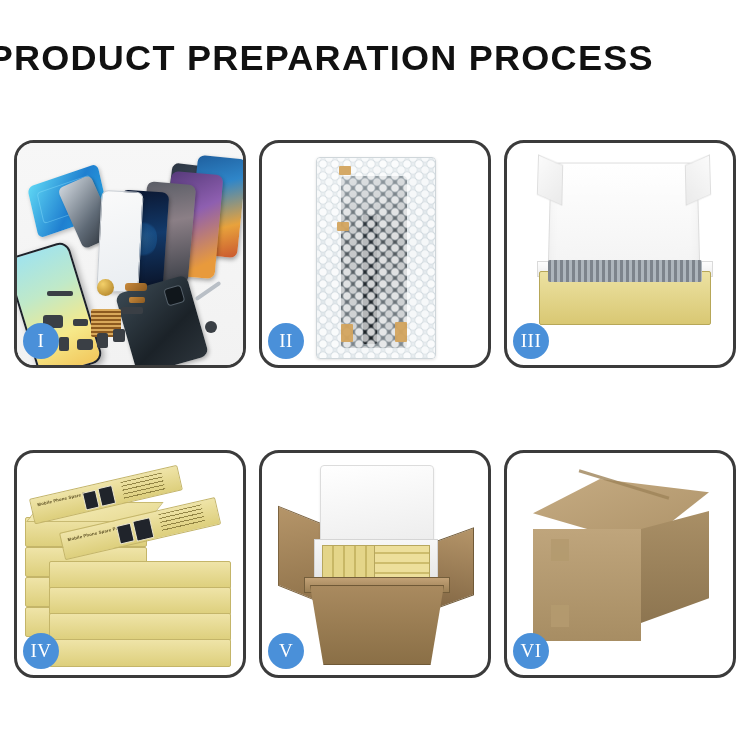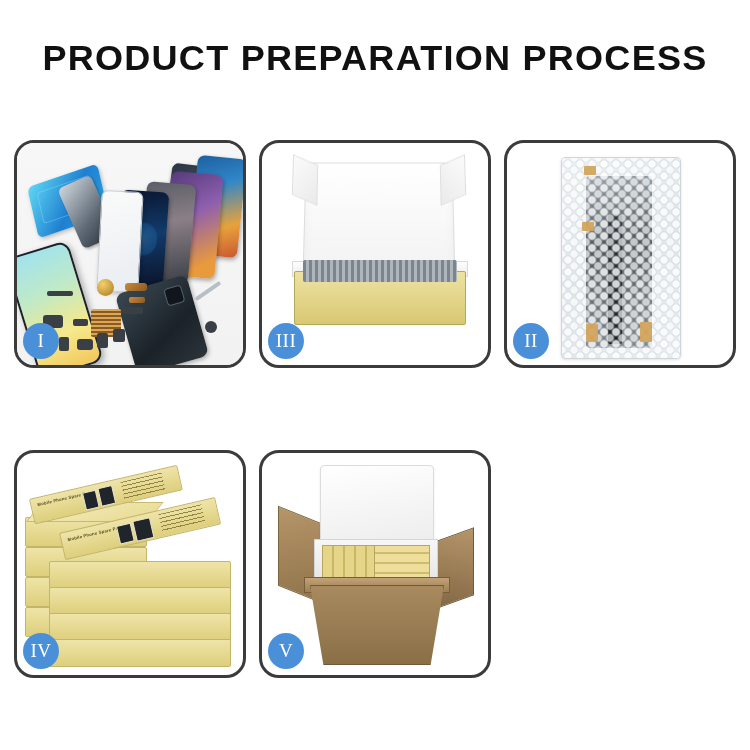--- a/index.html
+++ b/index.html
@@ -6,21 +6,21 @@
   body{
     width:750px;height:750px;
     background:#ffffff;
     font-family:"Liberation Sans", sans-serif;
     overflow:hidden;
     position:relative;
   }
   .page{position:relative;width:750px;height:750px;}
 
   
-  .header{padding-top:40px;text-align:center;}
+  .header{padding-top:40px;text-align:left;}
   .title{
     font-family:"Liberation Sans", sans-serif;
     font-size:35px;
     font-weight:700;
     letter-spacing:1.2px;
     color:#111111;
     line-height:1;
     margin:0;
     transform:scaleX(1.03);
   }
@@ -256,44 +256,44 @@
           <div class="chip" style="left:108px;top:140px;width:22px;height:8px;border-radius:3px;"></div>
           <div class="chip" style="left:112px;top:154px;width:16px;height:6px;"></div>
           <div class="part" style="left:104px;top:164px;width:22px;height:7px;"></div>
           <div class="part" style="left:188px;top:178px;width:12px;height:12px;border-radius:50%;"></div>
           <div class="part" style="left:176px;top:146px;width:30px;height:4px;transform:rotate(-35deg);background:#b9bfc6;"></div>
         </div>
       </div>
       <div class="badge">I</div>
     </div>
 
-    <div class="panel p3">
-      <div class="panel-inner">
-        <div class="lid"></div>
-        <div class="tray-lip"></div>
-        <div class="tray"></div>
-      </div>
-      <div class="badge">III</div>
-    </div>
-
     <div class="panel p2">
       <div class="panel-inner">
         <div class="bag">
           <div class="inner-part"></div>
           <div class="flex-strip"></div>
           <div class="bubbles"></div>
           <div class="tape" style="left:22px;top:8px;"></div>
           <div class="tape" style="left:20px;top:64px;"></div>
           <div class="tape" style="left:24px;top:166px;height:18px;"></div>
           <div class="tape" style="left:78px;top:164px;height:20px;"></div>
         </div>
       </div>
       <div class="badge">II</div>
     </div>
 
+    <div class="panel p3">
+      <div class="panel-inner">
+        <div class="lid"></div>
+        <div class="tray-lip"></div>
+        <div class="tray"></div>
+      </div>
+      <div class="badge">III</div>
+    </div>
+
     <div class="panel p4">
       <div class="panel-inner">
         <div class="stack">
 
           <div class="bx" style="left:0px;top:42px;width:120px;">
             <div class="topface"></div>
           </div>
           <div class="bx" style="left:0px;top:72px;width:120px;"></div>
           <div class="bx" style="left:0px;top:102px;width:120px;"></div>
           <div class="bx" style="left:0px;top:132px;width:120px;"></div>
@@ -328,15 +328,26 @@
         <div class="foamlid"></div>
         <div class="foam"></div>
         <div class="yellows"></div>
         <div class="yellows2"></div>
         <div class="carton-rim"></div>
         <div class="carton"></div>
       </div>
       <div class="badge">V</div>
     </div>
 
+    <div class="panel p6">
+      <div class="panel-inner">
+        <div class="c-top"></div>
+        <div class="c-side"></div>
+        <div class="c-front"></div>
+        <div class="seam"></div>
+        <div class="tape1"></div>
+        <div class="tape2"></div>
+      </div>
+      <div class="badge">VI</div>
+    </div>
 
   </div>
 </div>
 
 </body></html>

